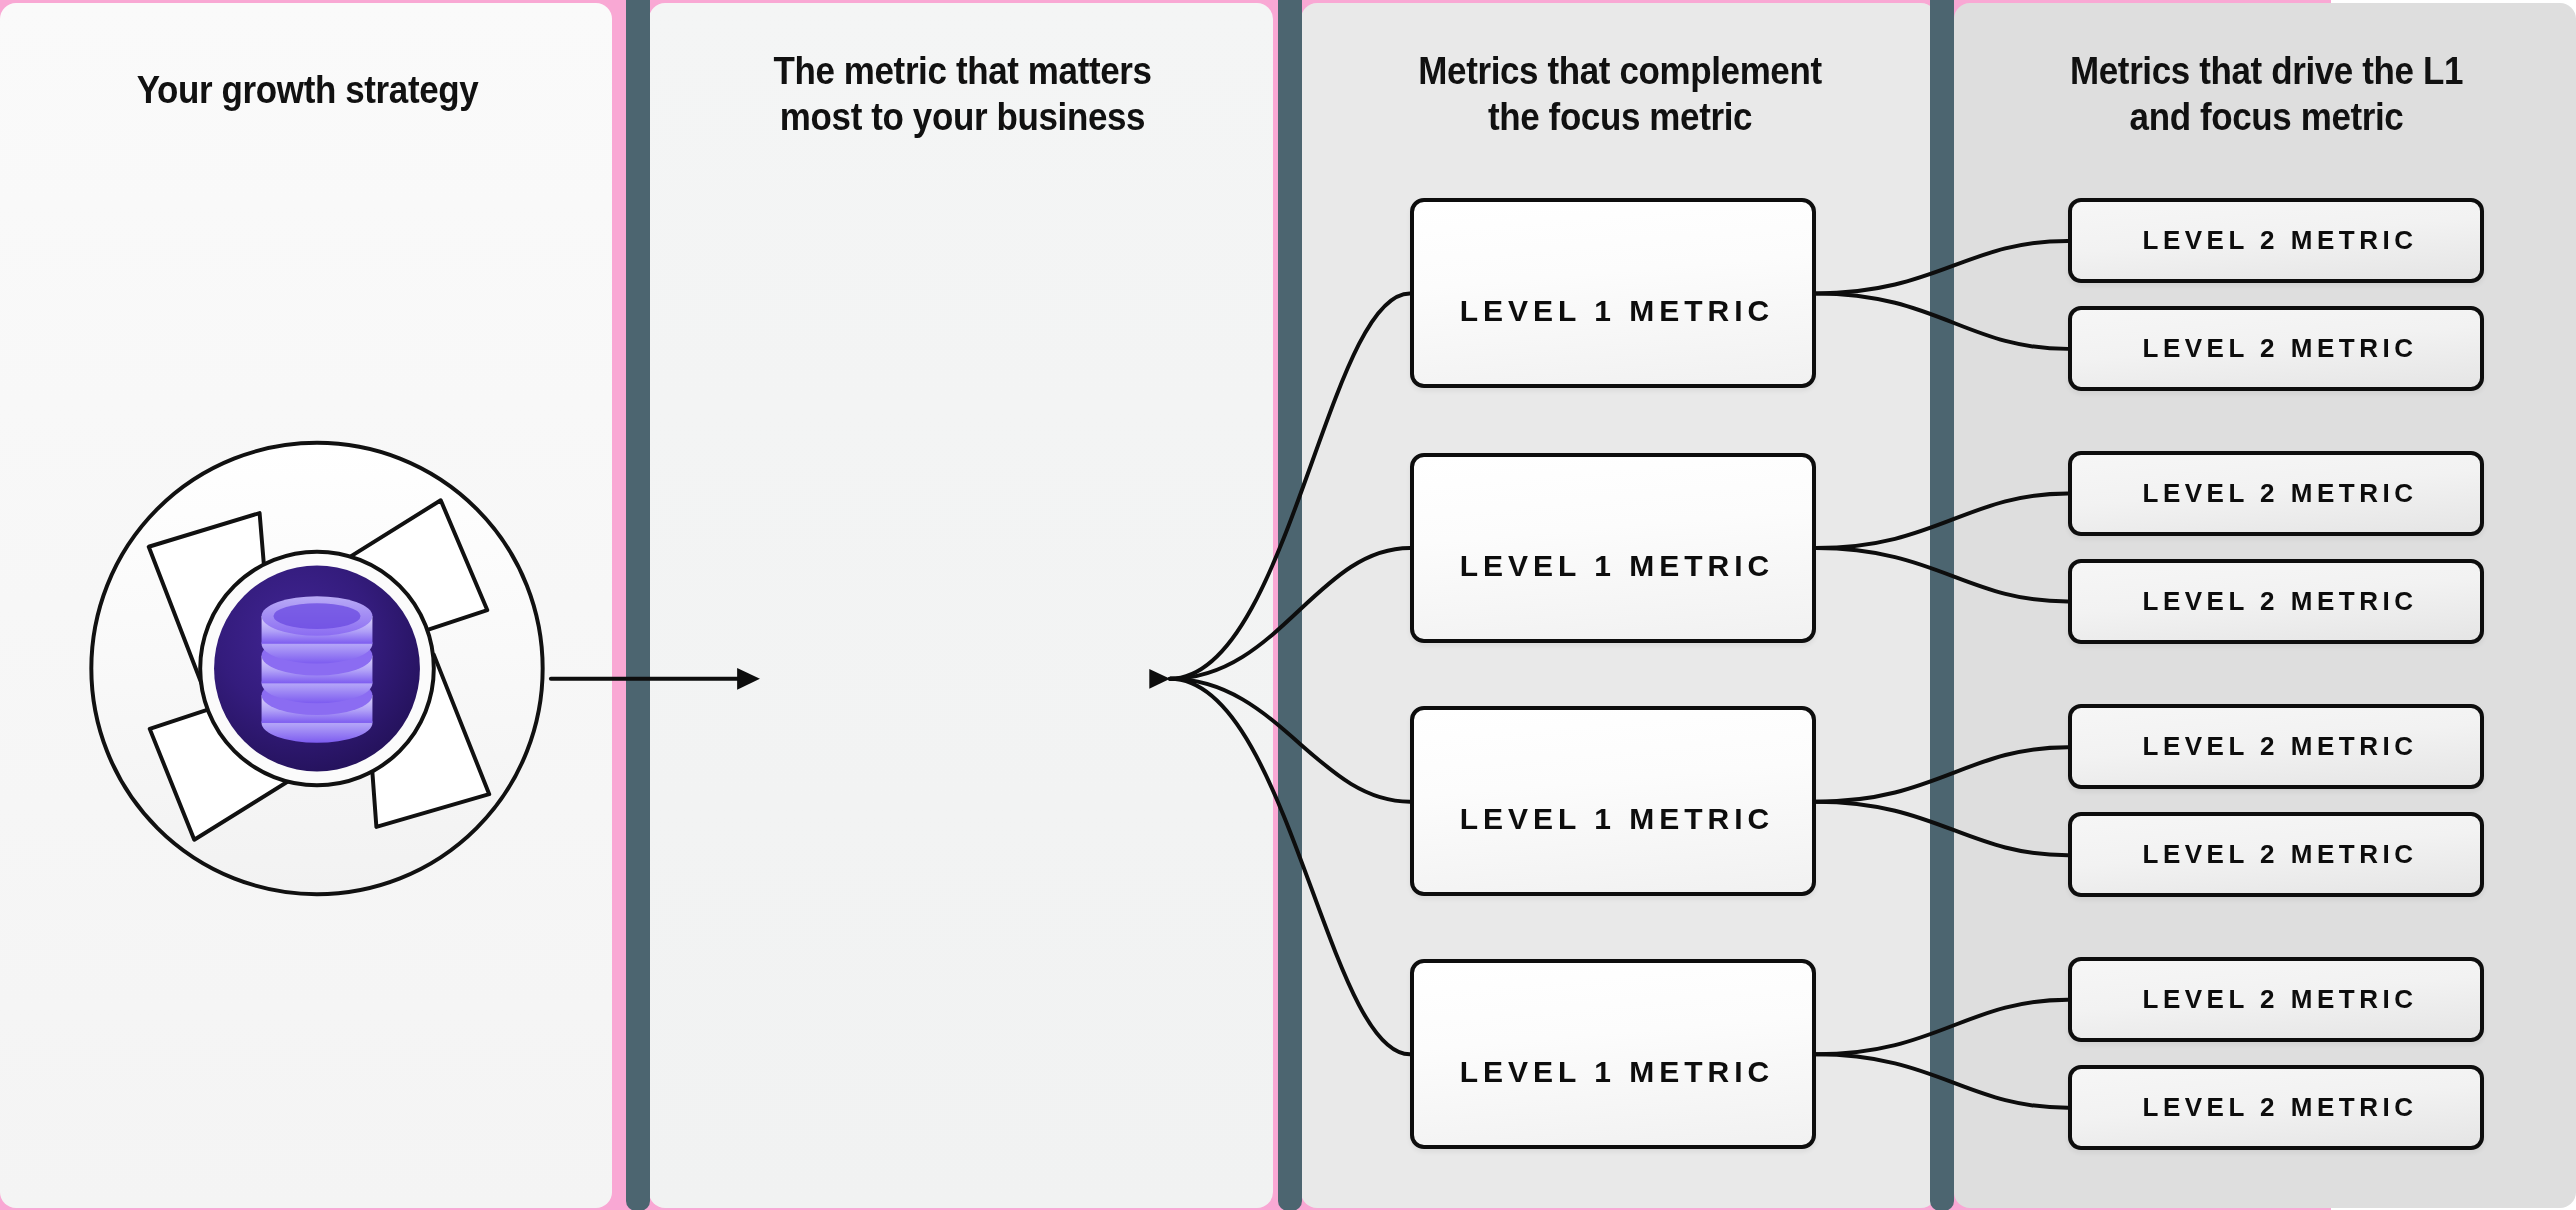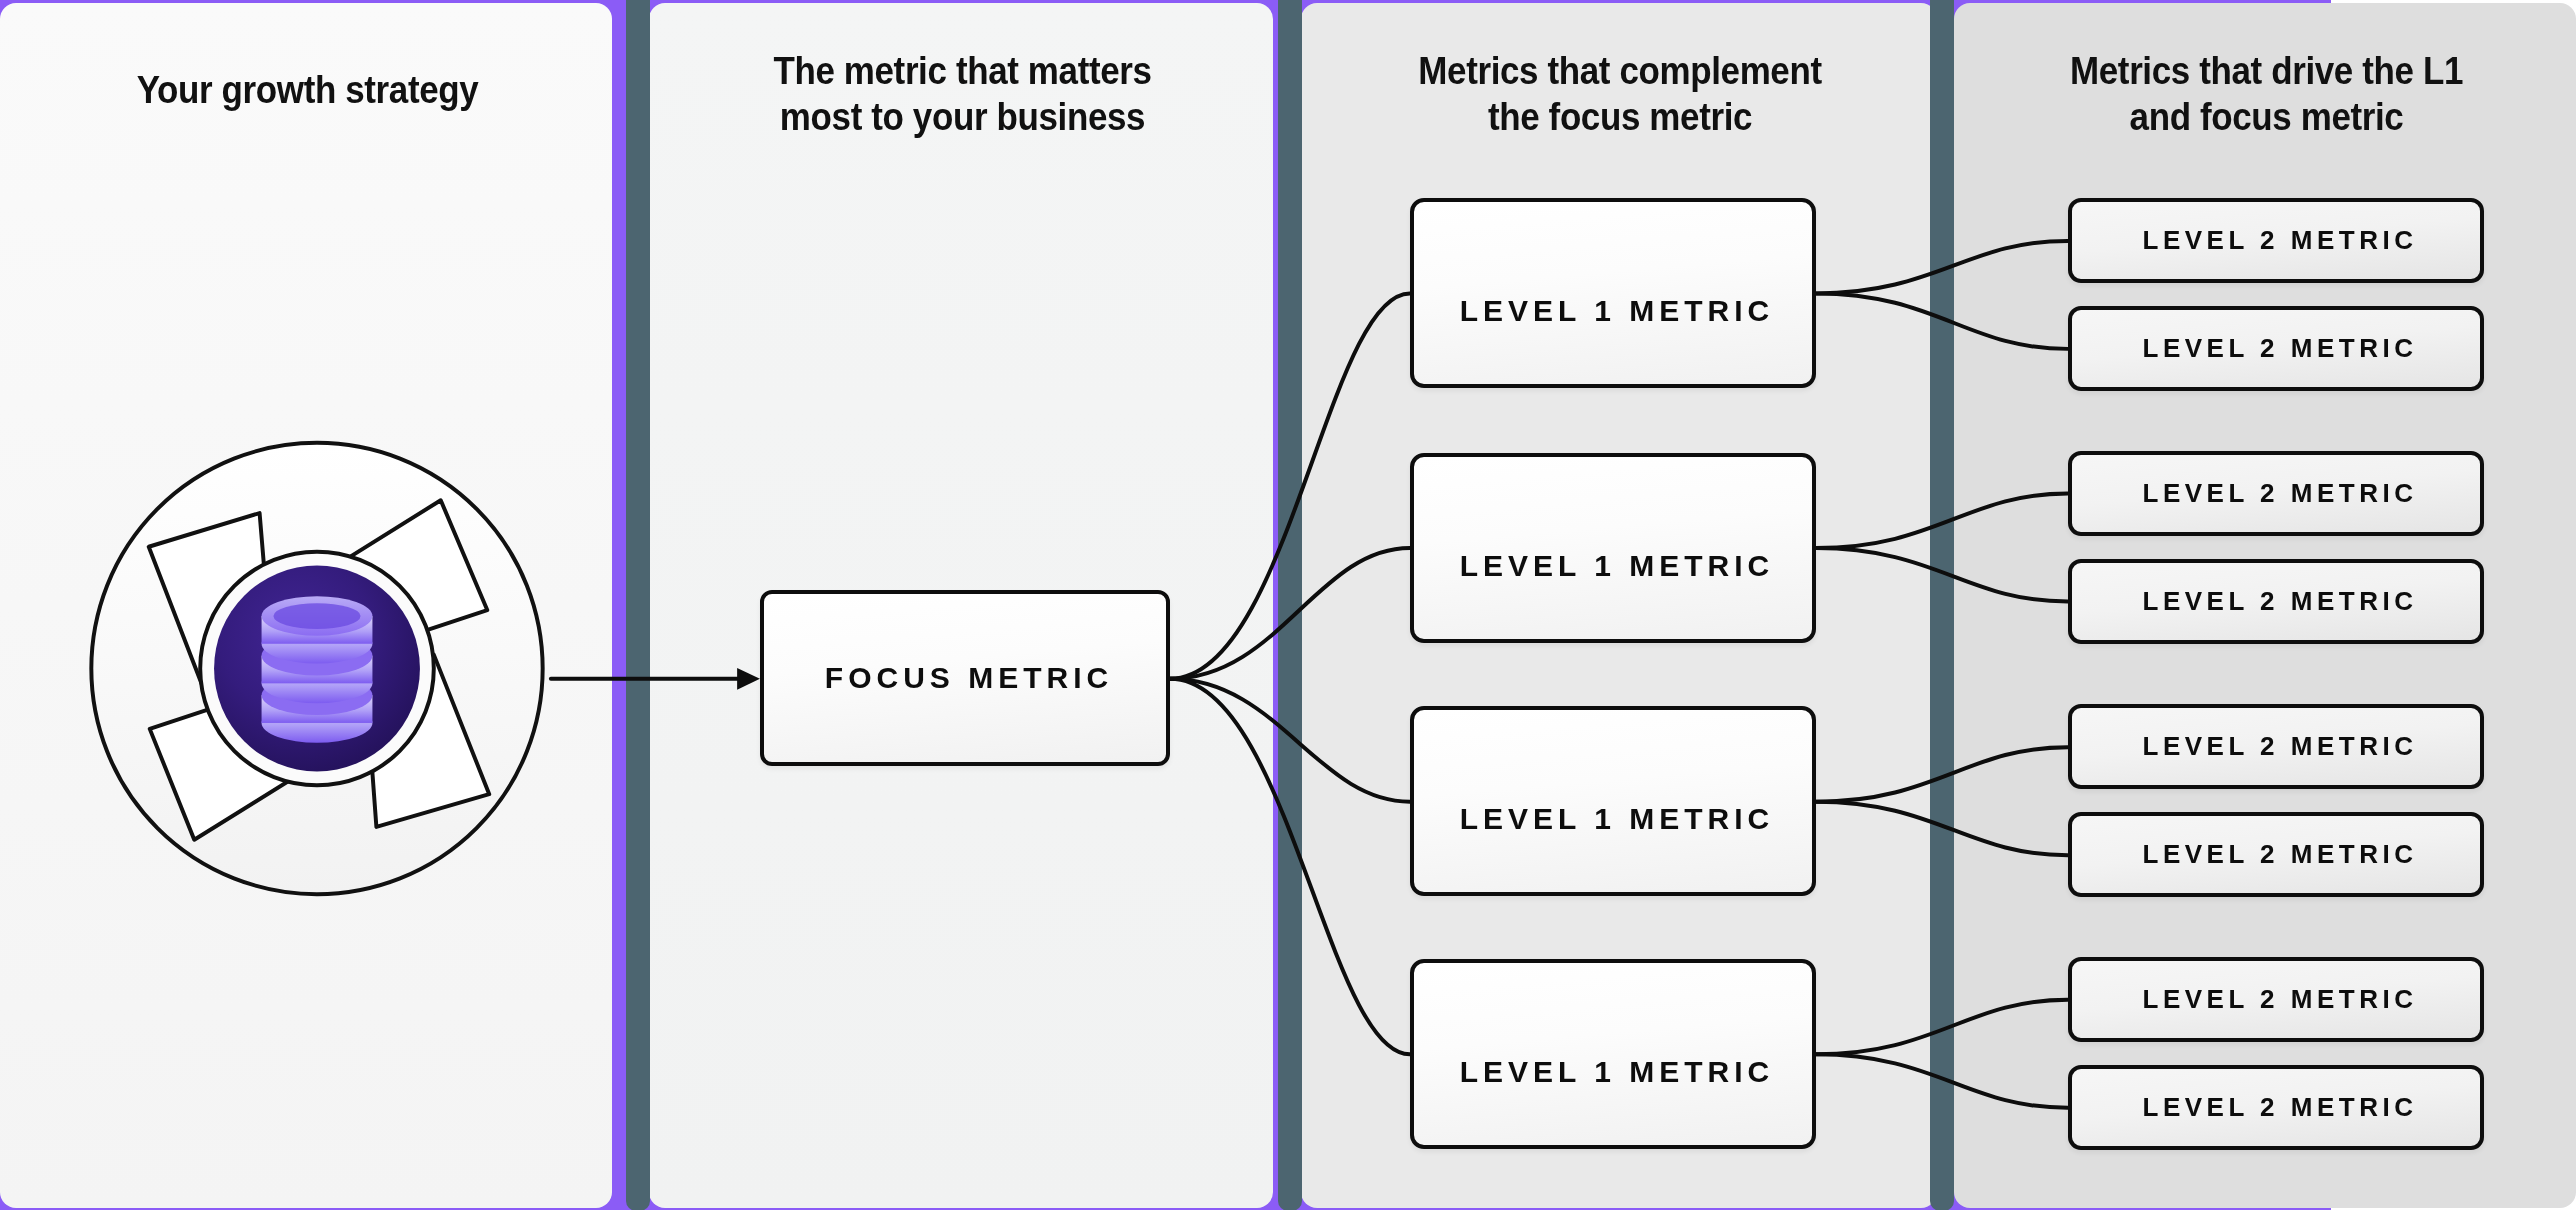--- a/index.html
+++ b/index.html
@@ -9,21 +9,21 @@
     height: 1211px;
     background: #ffffff;
     font-family: "Liberation Sans", "DejaVu Sans", sans-serif;
     overflow: hidden;
   }
 
   #stage {
     position: relative;
     width: 2331px;
     height: 1211px;
-    background: #8b5cf6;
+    background: #f9a8d4;
   }
 
   
   .panel {
     position: absolute;
     top: 3px;
     height: 1205px;
     border-radius: 16px;
     overflow: hidden;
   }
@@ -228,23 +228,20 @@
       <path d="M 1833 809 C 1955 809 1985 754 2087 754"></path>
       <path d="M 1833 809 C 1955 809 1985 863 2087 863"></path>
       <polygon points="1833 809, 1812 799, 1812 819" fill="#0d0d0d" stroke="none"></polygon>
 
       <path d="M 1833 1064 C 1955 1064 1985 1009 2087 1009"></path>
       <path d="M 1833 1064 C 1955 1064 1985 1118 2087 1118"></path>
       <polygon points="1833 1064, 1812 1054, 1812 1074" fill="#0d0d0d" stroke="none"></polygon>
     </g>
   </svg>
 
-  <div class="node node-focus">
-    <span>FOCUS METRIC</span>
-  </div>
 
   <div class="node node-l1 l1-0">
     <span>LEVEL 1 METRIC</span>
   </div>
   <div class="node node-l1 l1-1">
     <span>LEVEL 1 METRIC</span>
   </div>
   <div class="node node-l1 l1-2">
     <span>LEVEL 1 METRIC</span>
   </div>

